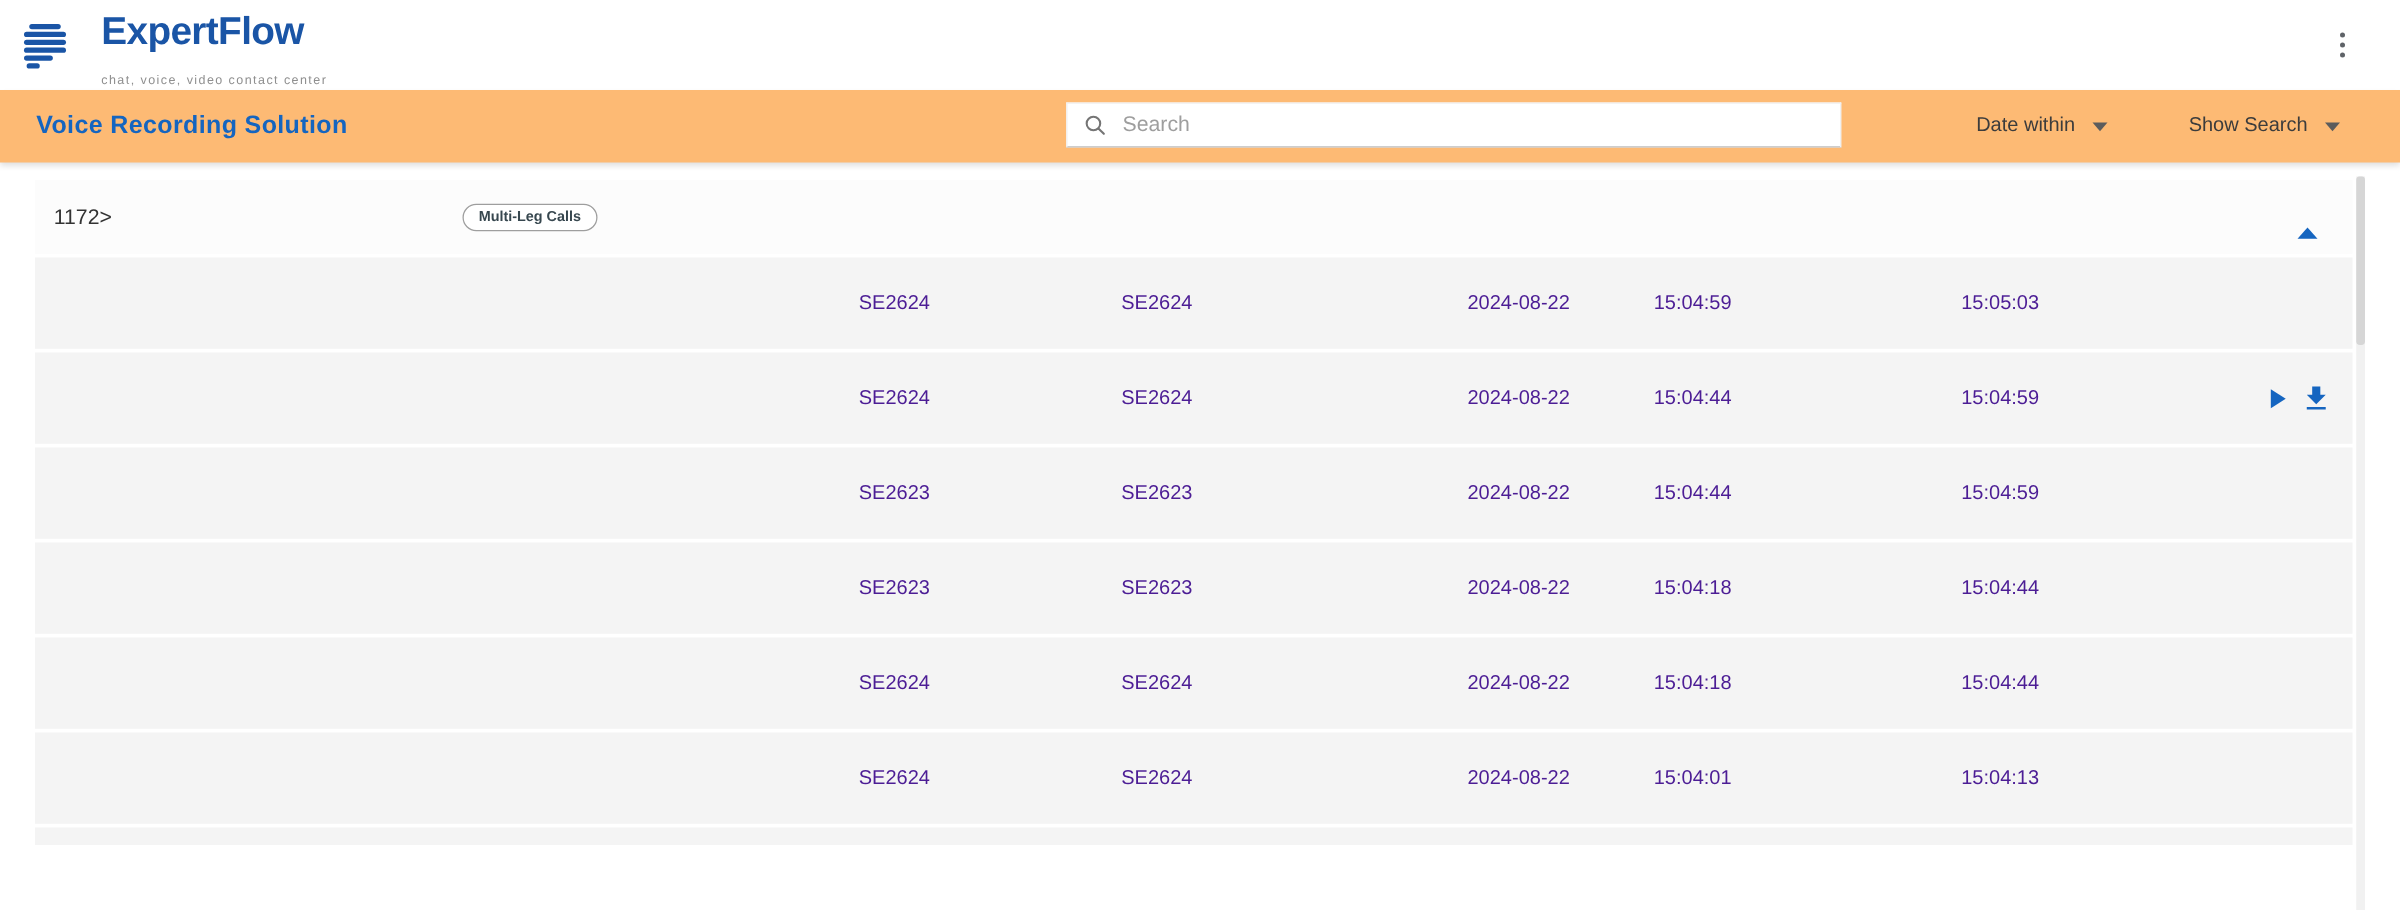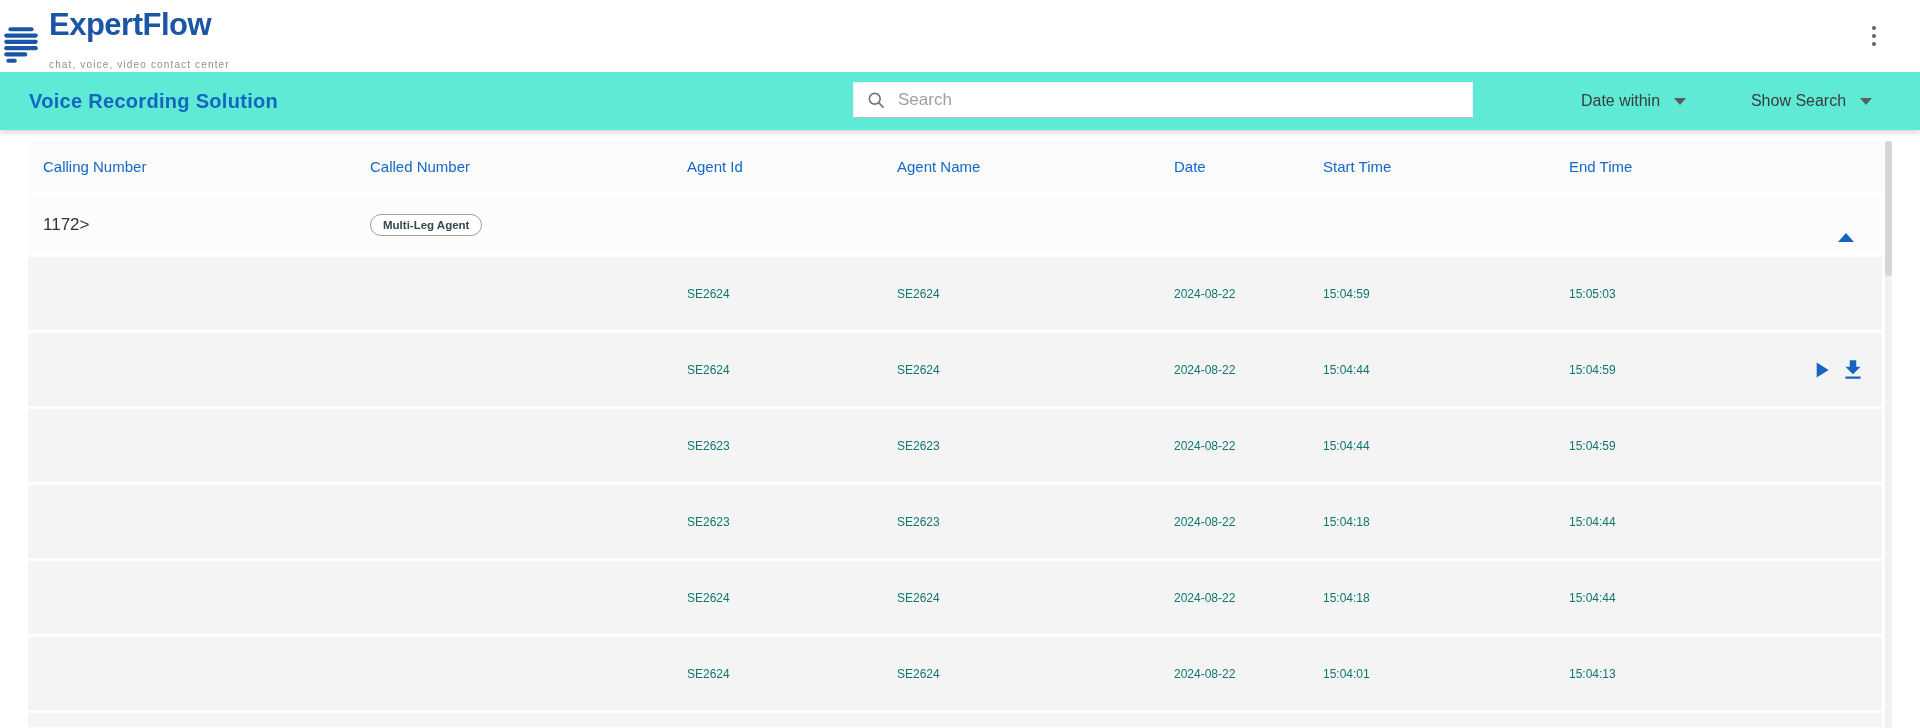--- a/index.html
+++ b/index.html
@@ -15,30 +15,30 @@
     border:1px solid #c9c9c9; border-top:none; border-radius:0 0 3px 3px;
     background:#fff;
   }
   .cutoff-dark {
     position:absolute; top:0; left:962px; width:446px; height:3px;
     background:#4d4d4d; border-radius:0 0 2px 2px;
   }
 
   
   .app-bar { position:relative; height:72px; background:#fff; }
-  .logo { position:absolute; left:0; top:8px; display:flex; align-items:flex-end; gap:7px; }
+  .logo { position:absolute; left:15px; top:8px; display:flex; align-items:center; gap:24px; }
   .logo-text-block { display:flex; flex-direction:column; }
   .logo-wordmark { font-size:31px; font-weight:bold; color:#1a55a6; line-height:34px; letter-spacing:-0.5px; }
   .logo-tagline { font-size:10px; letter-spacing:1.15px; color:#8f8f8f; margin-top:17px; }
   .kebab { position:absolute; right:40px; top:22px; display:flex; flex-direction:column; gap:4px; padding:4px; cursor:pointer; }
   .kebab .dot { width:4px; height:4px; border-radius:50%; background:#5f6368; }
 
   
   .toolbar {
-    position:relative; height:58px; background:#5eead4;
+    position:relative; height:58px; background:#fdba74;
     box-shadow:0 3px 5px rgba(0,0,0,0.14); z-index:5;
   }
   .page-title {
     position:absolute; left:29px; top:50%; transform:translateY(-50%);
     color:#1565c0; font-size:20px; font-weight:bold; letter-spacing:0.3px;
   }
   .search-box {
     position:absolute; left:853px; top:10px; width:620px; height:36px;
     display:flex; align-items:center; gap:10px; padding:0 12px;
     background:#fff; border:1px solid #f0f0f0; border-bottom:1px solid #bdbdbd;
@@ -75,21 +75,21 @@
     display:inline-flex; align-items:center; width:max-content;
     padding:4px 12px; border:1px solid #9e9e9e; border-radius:14px;
     font-size:11.5px; font-weight:bold; color:#37474f; background:#fff;
   }
   .collapse-btn { position:absolute; right:24px; top:50%; transform:translateY(-50%); cursor:pointer; padding:4px; }
   .tri-up {
     width:0; height:0; border-left:8px solid transparent; border-right:8px solid transparent;
     border-bottom:9px solid #1565c0;
   }
   .data-row { height:73px; margin-top:3px; background:#f4f4f4; }
-  .cell { font-size:12px; color:#0f766e; }
+  .cell { font-size:16px; color:#4c1d95; }
   .partial-row { height:14px; margin-top:3px; background:#f4f4f4; }
   .actions { position:absolute; right:16px; top:50%; transform:translateY(-50%); display:flex; align-items:center; gap:6px; }
   .icon-btn { cursor:pointer; display:flex; align-items:center; justify-content:center; }
 
   .scrollbar-track { position:absolute; right:0; top:0; width:7px; height:100%; background:#f1f1f1; }
   .scrollbar-thumb { position:absolute; right:0; top:0; width:7px; height:135px; background:#d6d6d6; border-radius:3px; }
 </style>
 </head>
 <body>
 
@@ -143,33 +143,24 @@
   </div>
 
   <div class="dropdown dd-columns">
     <span class="dropdown-label">Show Search</span>
     <span class="caret-down"></span>
   </div>
 </div>
 
 <div class="table-wrap">
 
-  <div class="row header-row">
-    <span class="header-cell">Calling Number</span>
-    <span class="header-cell">Called Number</span>
-    <span class="header-cell">Agent Id</span>
-    <span class="header-cell">Agent Name</span>
-    <span class="header-cell">Date</span>
-    <span class="header-cell">Start Time</span>
-    <span class="header-cell">End Time</span>
-  </div>
 
   <div class="row group-row">
     <span class="group-cell">1172&gt;</span>
-    <span class="badge">Multi-Leg Agent</span>
+    <span class="badge">Multi-Leg Calls</span>
     <span></span>
       <span></span>
       <span></span>
       <span></span>
     <span class="collapse-btn"><span class="tri-up"></span></span>
   </div>
 
   <div class="row data-row">
     <span></span>
       <span></span>

